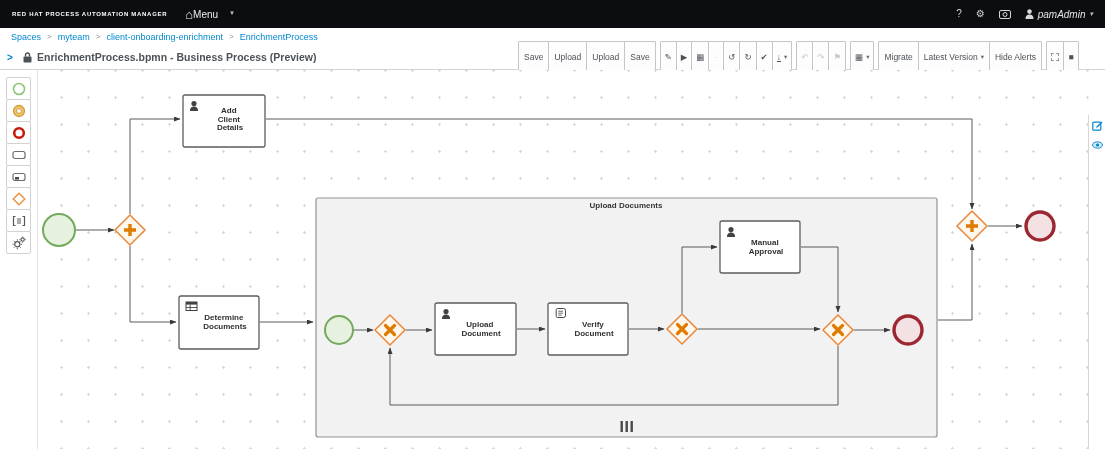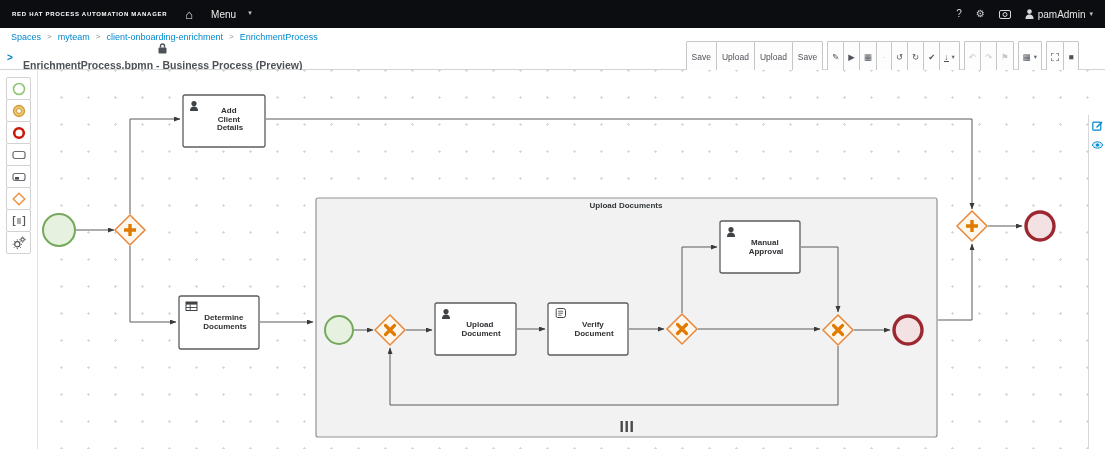--- a/index.html
+++ b/index.html
@@ -5,36 +5,36 @@
   * { box-sizing: border-box; }
   body { margin: 0; font-family: "Liberation Sans", sans-serif; background: #e8e8e8; }
   .app { width: 1105px; height: 449px; background: #fff; position: relative; overflow: hidden; }
 
   
   .masthead { height: 28px; background: #0b0d10; display: flex; align-items: center;
     justify-content: space-between; padding: 0 12px; }
   .m-left, .m-right { display: flex; align-items: center; }
   .logo { color: #fff; font-size: 6px; font-weight: bold; letter-spacing: .7px; white-space: nowrap; }
   .home-ic { color: #e8e8e8; font-size: 13px; margin-left: 18px; cursor: pointer; line-height: 1; }
-  .menu-dd { color: #ececec; font-size: 10px; margin-left: 18px; display: flex; align-items: flex-start; gap: 12px; cursor: pointer; }
+  .menu-dd { color: #ececec; font-size: 10px; display: flex; align-items: flex-start; gap: 12px; cursor: pointer; }
   .caret { font-size: 7px; color: #c2c2c2; }
   .m-right { gap: 14px; color: #d8d8d8; font-size: 10px; }
   .m-ic { cursor: pointer; display: flex; align-items: center; line-height: 1; }
-  .user-dd { display: flex; align-items: center; gap: 4px; cursor: pointer; color: #e4e4e4; }
+  .user-dd { display: flex; align-items: center; gap: 4px; cursor: pointer; color: #e4e4e4; font-style: italic; }
 
   
   .breadcrumb { height: 17px; display: flex; align-items: center; gap: 6px; padding: 0 11px; font-size: 9px; background: #fff; text-align: right; }
   .crumb { color: #0088ce; cursor: pointer; }
   .sep { color: #8b8d8f; font-size: 8px; }
 
   
   .editor-bar { height: 25px; border-bottom: 1px solid #d4d4d4; display: flex; align-items: center;
     padding: 0 26px 0 4px; gap: 7px; background: #fff; position: relative; }
   .panel-chevron { color: #0088ce; font-weight: bold; font-size: 10px; width: 12px; text-align: center; cursor: pointer; }
-  .doc-title { font-size: 10.5px; font-weight: bold; color: #4d5258; white-space: nowrap; display: flex; align-items: center; gap: 5px; flex-direction: column; }
+  .doc-title { font-size: 10.5px; font-weight: bold; color: #4d5258; white-space: nowrap; display: flex; align-items: center; gap: 5px; }
   .toolbar { margin-left: auto; display: flex; align-items: center; gap: 4px; }
   .tgroup { display: flex; }
   .btn { font-size: 8.5px; color: #4d5258; background: #fdfdfd; border: 1px solid #c6c6c6; height: 32px;
     padding: 0 5px; border-radius: 1px; cursor: pointer; white-space: nowrap; display: flex; align-items: center; gap: 3px; }
   .tgroup .btn + .btn { margin-left: -1px; }
   .btn.icon { padding: 0 4px; min-width: 16px; justify-content: center; font-size: 8.5px; }
   .btn .c { font-size: 6.5px; color: #6a6e73; }
   .btn.disabled { color: #c6c8ca; }
   .dl-glyph { border-bottom: 1.5px solid currentColor; line-height: 8px; display: inline-block; }
 
@@ -134,20 +134,28 @@
       <div class="tgroup">
         <button class="btn icon disabled">↶</button>
         <button class="btn icon disabled">↷</button>
         <button class="btn icon disabled">⚑</button>
       </div>
       <div class="tgroup">
         <button class="btn icon">
           <span>▦</span>
           <span class="c">▾</span>
         </button>
+      </div>
+      <div class="tgroup">
+        <button class="btn">Migrate</button>
+        <button class="btn">
+          <span>Latest Version</span>
+          <span class="c">▾</span>
+        </button>
+        <button class="btn">Hide Alerts</button>
       </div>
       <div class="tgroup">
         <button class="btn icon">
           <svg width="8" height="8" viewBox="0 0 8 8">
               <path d="M0 3 V0 H3 M5 0 H8 V3 M8 5 V8 H5 M3 8 H0 V5" fill="none" stroke="#4d5258" stroke-width="1.1"></path>
             </svg>
         </button>
         <button class="btn icon">■</button>
       </div>
     </div>

